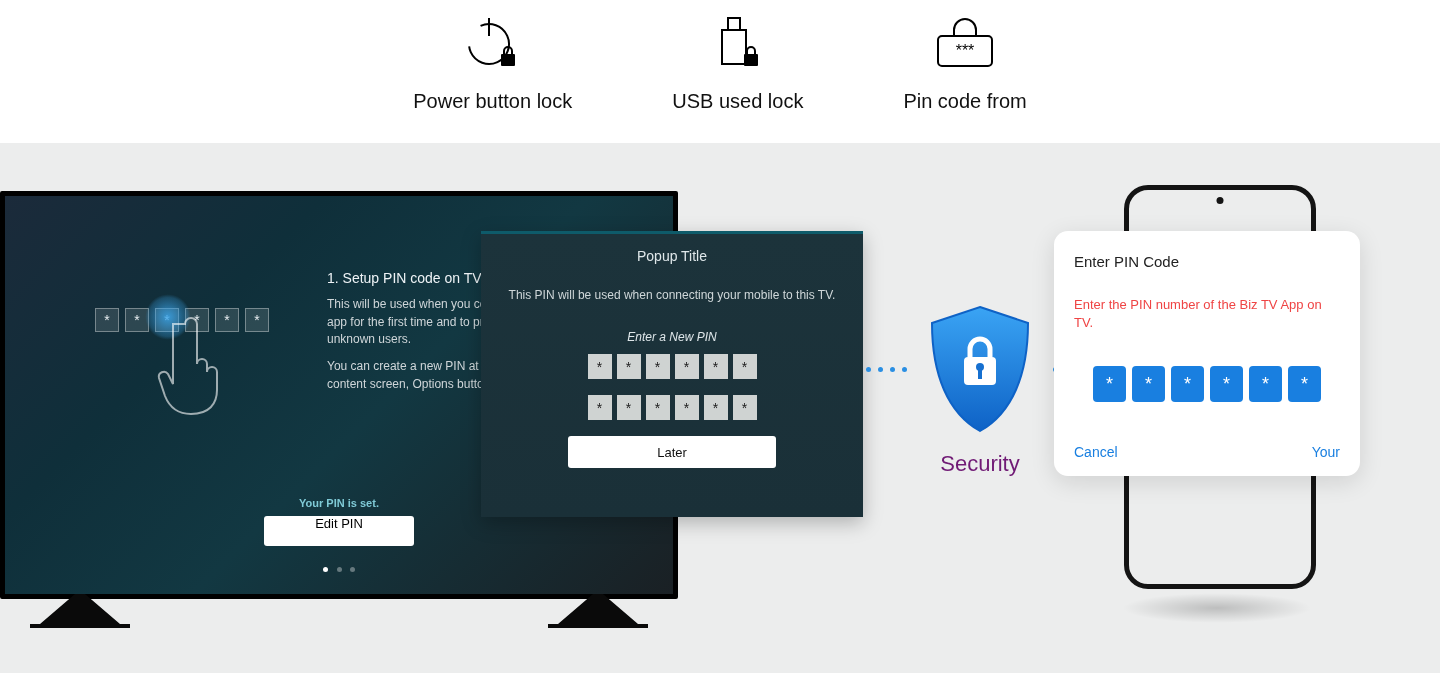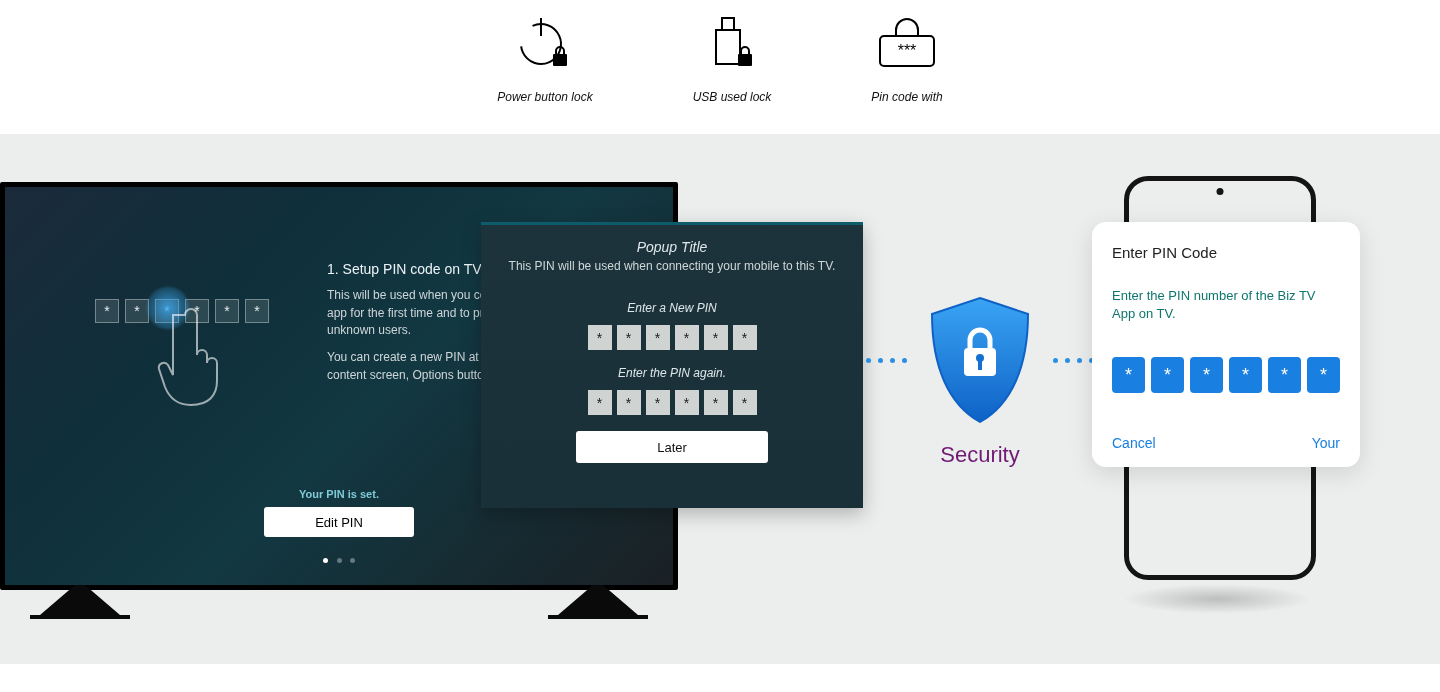--- a/index.html
+++ b/index.html
@@ -18,21 +18,21 @@
     padding: 10px 0 30px;
   }
   .icon-item { text-align: center; }
   .icon-item .icon-box {
     height: 60px;
     display: flex;
     align-items: flex-end;
     justify-content: center;
     margin-bottom: 20px;
   }
-  .icon-item .label { font-size: 12px; color: #111; font-style: italic; }
+  .icon-item .label { font-size: 20px; color: #111; }
 
   
   .gray-section {
     background: #eceded;
     width: 100%;
     height: 530px;
     position: relative;
   }
 
   
@@ -112,21 +112,21 @@
     bottom: 48px;
     left: 50%;
     transform: translateX(-50%);
     width: 150px;
     height: 30px;
     background: #fff;
     color: #000;
     border-radius: 3px;
     font-size: 13px;
     display: flex;
-    align-items: center;
+    align-items: flex-start;
     justify-content: center;
     font-weight: 500;
   }
   .dots {
     position: absolute;
     bottom: 18px;
     width: 100%;
     text-align: center;
   }
   .dots span {
@@ -155,33 +155,33 @@
     top: 88px;
     width: 382px;
     height: 286px;
     background: linear-gradient(#1c333b, #1a3038);
     border-top: 3px solid #0e5b6a;
     box-shadow: 0 6px 18px rgba(0,0,0,0.25);
     color: #dfe7ea;
     text-align: center;
     padding: 14px 18px 0;
   }
-  .popup .popup-title { font-size: 14px; margin-bottom: 4px; font-style: italic; }
+  .popup .popup-title { font-size: 14px; margin-bottom: 24px; }
   .popup .popup-desc { font-size: 12px; color: #cfd7d9; margin-bottom: 28px; }
   .popup .pin-label { font-size: 12px; margin-bottom: 10px; font-style: italic; }
   .popup .pin-group { display: flex; justify-content: center; gap: 5px; margin-bottom: 16px; }
   .popup .pcell {
     width: 24px; height: 25px;
     background: #cfd3d2;
     color: #1b1b1b;
     font-size: 14px;
     display: inline-flex; align-items: center; justify-content: center;
   }
   .popup .later-btn {
-    width: 192px; height: 32px;
+    width: 208px; height: 32px;
     background: #fff; color: #111; border-radius: 3px;
     font-size: 13px;
     margin: 6px auto 0;
     display: flex; align-items: center; justify-content: center;
   }
 
   
   .security-wrap {
     position: absolute;
     left: 870px;
@@ -227,28 +227,28 @@
     width: 190px;
     height: 30px;
     background: radial-gradient(ellipse at center, rgba(0,0,0,0.2) 0%, rgba(0,0,0,0) 70%);
   }
 
   
   .phone-card {
     position: absolute;
     right: 80px;
     top: 88px;
-    width: 268px;
+    width: 306px;
     border-radius: 14px;
     background: #fff;
     box-shadow: 0 6px 24px rgba(0,0,0,0.12);
     padding: 22px 20px 16px;
   }
   .phone-card .card-title { font-size: 15px; color: #222; margin-bottom: 26px; font-weight: 500; }
-  .phone-card .card-desc { font-size: 13px; color: #0f766e; line-height: 1.4; margin-bottom: 34px; }
+  .phone-card .card-desc { font-size: 13px; color: #ef4444; line-height: 1.4; margin-bottom: 34px; }
   .phone-card .card-pins { display: flex; gap: 6px; justify-content: center; margin-bottom: 42px; }
   .phone-card .card-pins .cp {
     width: 33px; height: 36px; border-radius: 4px;
     background: #197fe0; color: #fff;
     font-size: 18px;
     display: inline-flex; align-items: center; justify-content: center;
   }
   .phone-card .card-actions { display: flex; justify-content: space-between; }
   .phone-card .card-actions .act { color: #197fe0; font-size: 14px; }
 </style>
@@ -279,21 +279,21 @@
     <div class="label">USB used lock</div>
   </div>
   <div class="icon-item">
     <div class="icon-box">
       <svg width="62" height="56" viewBox="0 0 62 56">
         <rect x="4" y="22" width="54" height="30" rx="4" stroke="#000" stroke-width="2" fill="none"></rect>
         <path d="M20 22 v-6 a11 11 0 0 1 22 0 v6" stroke="#000" stroke-width="2" fill="none"></path>
         <text x="31" y="42" font-size="16" text-anchor="middle" font-family="Arial" fill="#000">***</text>
       </svg>
     </div>
-    <div class="label">Pin code with</div>
+    <div class="label">Pin code from</div>
   </div>
 </div>
 
 <div class="gray-section">
 
   <div class="tv">
     <div class="tv-screen">
       <div class="tv-inner">
         <div class="pin-row">
           <span class="pin-cell">*</span>
@@ -346,21 +346,20 @@
     <div class="popup-desc">This PIN will be used when connecting your mobile to this TV.</div>
     <div class="pin-label">Enter a New PIN</div>
     <div class="pin-group">
       <span class="pcell">*</span>
       <span class="pcell">*</span>
       <span class="pcell">*</span>
       <span class="pcell">*</span>
       <span class="pcell">*</span>
       <span class="pcell">*</span>
     </div>
-    <div class="pin-label">Enter the PIN again.</div>
     <div class="pin-group">
       <span class="pcell">*</span>
       <span class="pcell">*</span>
       <span class="pcell">*</span>
       <span class="pcell">*</span>
       <span class="pcell">*</span>
       <span class="pcell">*</span>
     </div>
     <div class="later-btn">
       <span>Later</span>

